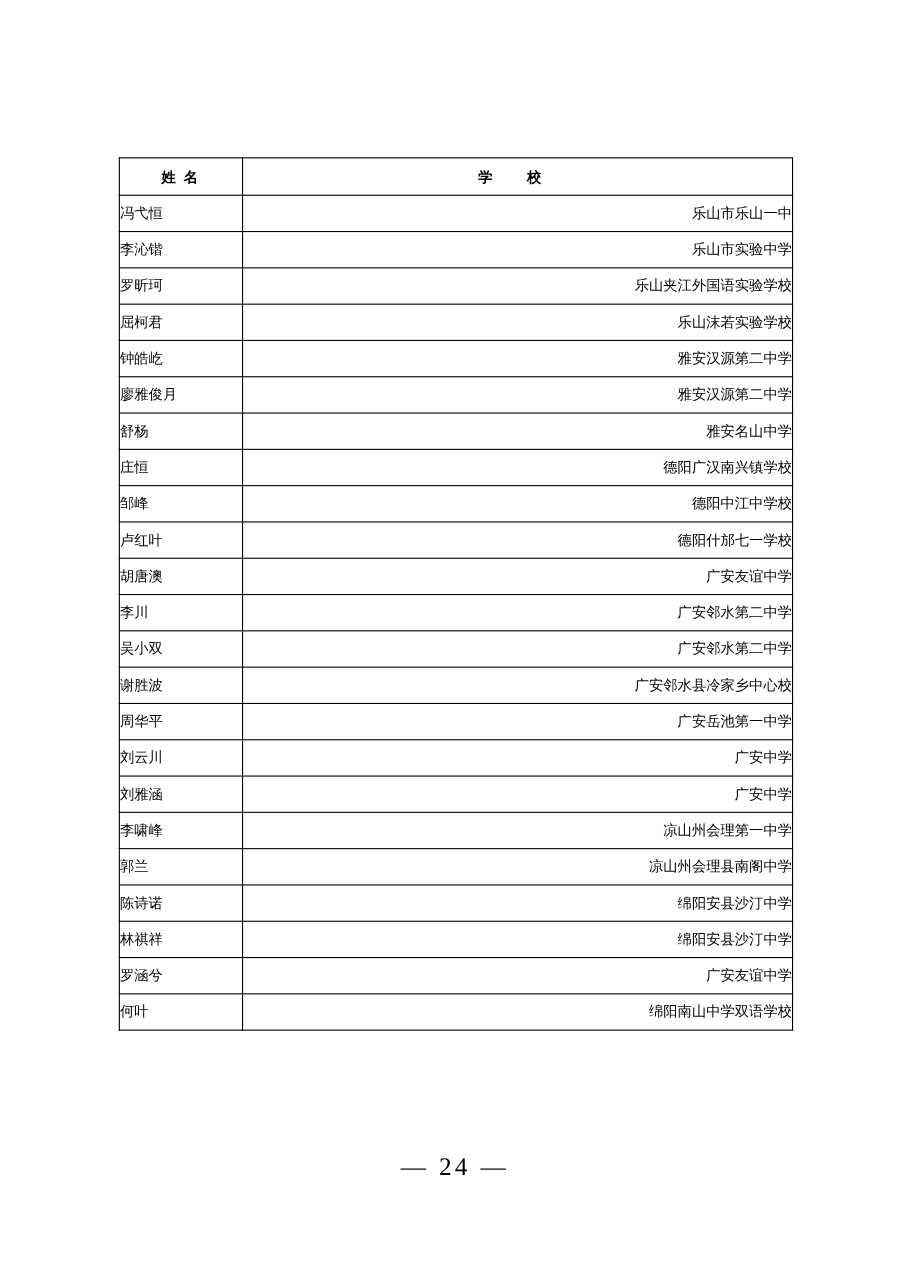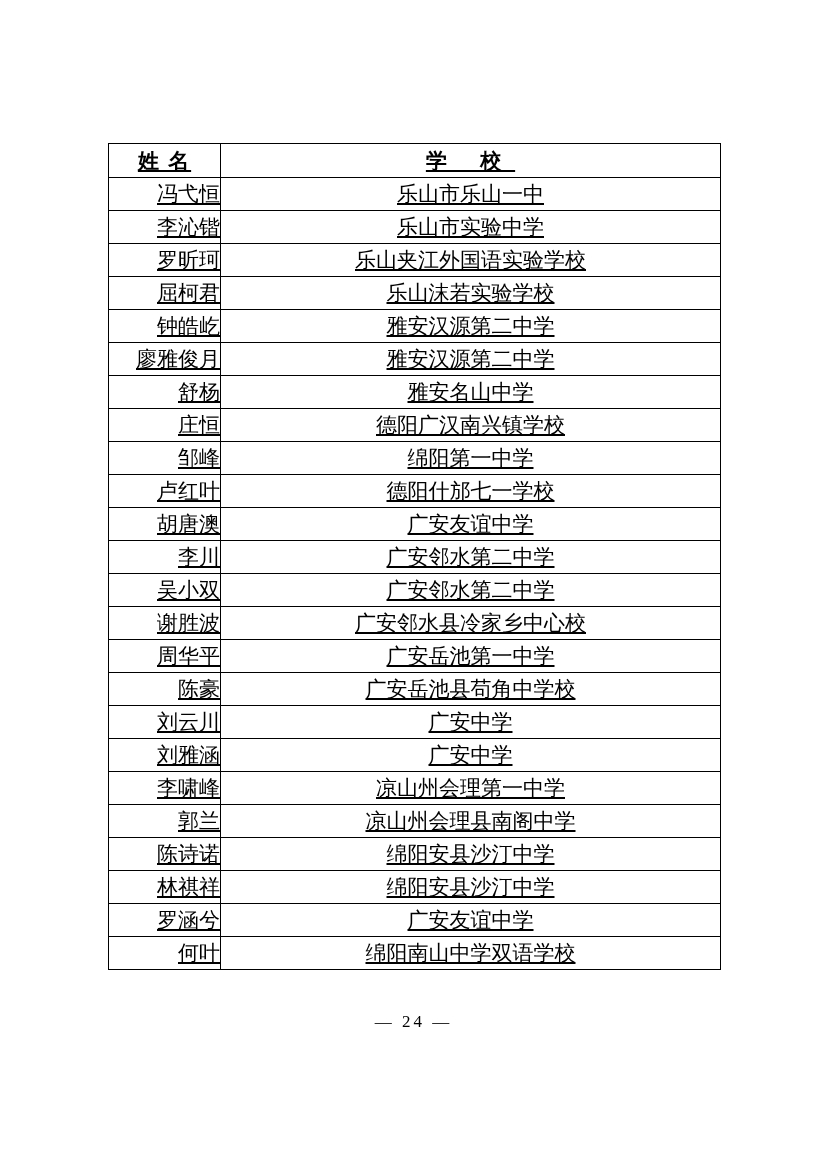--- a/index.html
+++ b/index.html
@@ -30,57 +30,56 @@
   }
   table.roster {
     border-collapse: collapse;
     width: 612px;
     table-layout: fixed;
   }
   table.roster td, table.roster th {
     border: 1px solid #000000;
     height: 32px;
     padding: 0 0 0 0;
-    font-size: 21px;
+    font-size: 13px;
     font-weight: normal;
     vertical-align: middle;
-    text-decoration: underline;
   }
   table.roster thead th {
     font-weight: bold;
     text-align: center;
     height: 33px;
   }
   col.c-name { width: 112px; }
   col.c-school { width: 500px; }
   td.name {
-    text-align: right;
+    text-align: left;
     letter-spacing: 0px;
   }
   td.school {
-    text-align: center;
+    text-align: right;
     padding-left: 10px;
     margin-top: 38px;
   }
   th.head-name {
     text-align: center;
     letter-spacing: 2px;
   }
   th.head-school {
     text-align: center;
     letter-spacing: 14px;
     padding-left: 14px;
   }
   .page-number {
     position: absolute;
     left: 0;
-    top: 1012px;
+    top: 1048px;
     width: 827px;
     text-align: center;
-    font-size: 17px;
+    font-size: 23px;
     letter-spacing: 3px;
   }
 </style>
 </head>
 <body>
 
 <div class="page">
 
   <div class="table-wrap">
     <table class="roster">
@@ -122,21 +121,21 @@
           <tr>
             <td class="name">舒杨</td>
             <td class="school">雅安名山中学</td>
           </tr>
           <tr>
             <td class="name">庄恒</td>
             <td class="school">德阳广汉南兴镇学校</td>
           </tr>
           <tr>
             <td class="name">邹峰</td>
-            <td class="school">绵阳第一中学</td>
+            <td class="school">德阳中江中学校</td>
           </tr>
           <tr>
             <td class="name">卢红叶</td>
             <td class="school">德阳什邡七一学校</td>
           </tr>
           <tr>
             <td class="name">胡唐澳</td>
             <td class="school">广安友谊中学</td>
           </tr>
           <tr>
@@ -147,24 +146,20 @@
             <td class="name">吴小双</td>
             <td class="school">广安邻水第二中学</td>
           </tr>
           <tr>
             <td class="name">谢胜波</td>
             <td class="school">广安邻水县冷家乡中心校</td>
           </tr>
           <tr>
             <td class="name">周华平</td>
             <td class="school">广安岳池第一中学</td>
-          </tr>
-          <tr>
-            <td class="name">陈豪</td>
-            <td class="school">广安岳池县苟角中学校</td>
           </tr>
           <tr>
             <td class="name">刘云川</td>
             <td class="school">广安中学</td>
           </tr>
           <tr>
             <td class="name">刘雅涵</td>
             <td class="school">广安中学</td>
           </tr>
           <tr>

